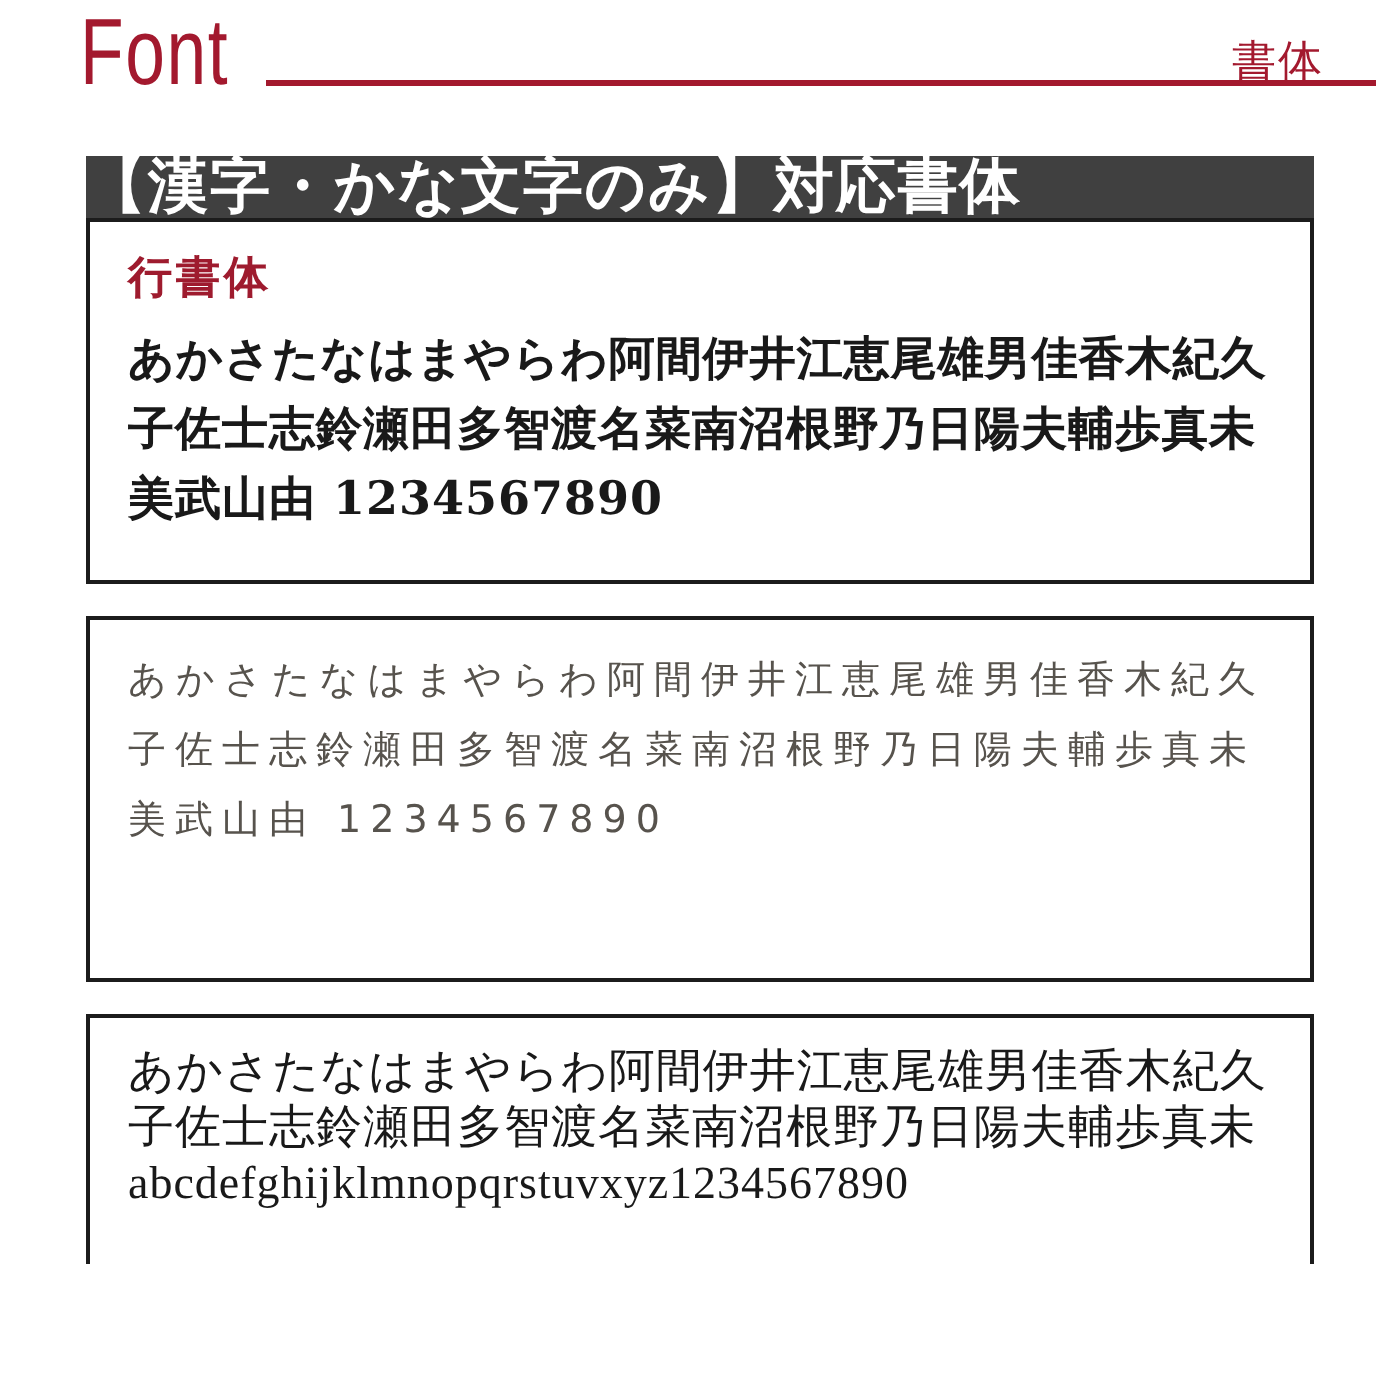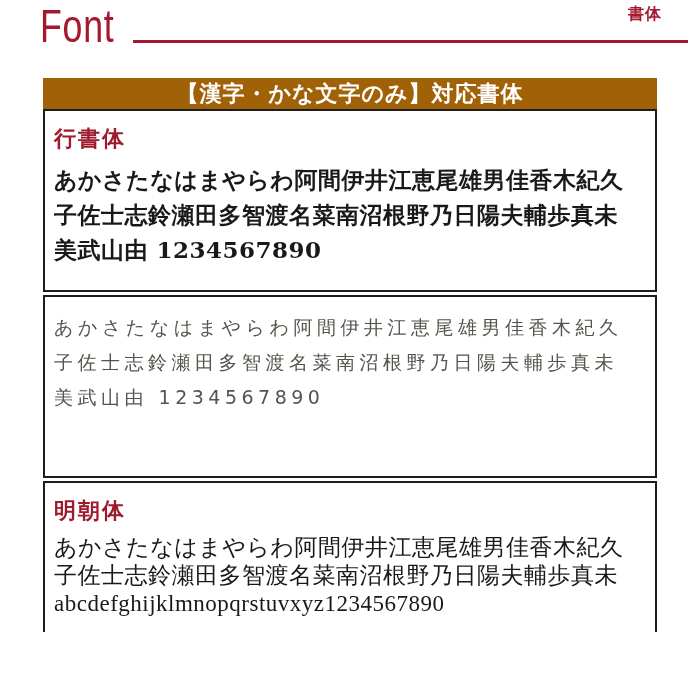--- a/index.html
+++ b/index.html
@@ -37,47 +37,47 @@
     position: absolute;
     left: 133px;
     right: 12px;
     top: 40px;
     height: 3px;
     background: #a3192e;
   }
   .title-ja {
     position: absolute;
     right: 38px;
-    top: 4px;
-    font-size: 16px;
-    font-weight: bold;
+    top: 16px;
+    font-size: 22px;
+    font-weight: normal;
     color: #a3192e;
     letter-spacing: 1px;
   }
 
   
   .content {
     margin: 0 43px;
   }
   .banner {
-    background: #a16207;
+    background: #404040;
     color: #ffffff;
-    font-size: 22px;
+    font-size: 30px;
     font-weight: bold;
-    text-align: center;
+    text-align: left;
     height: 31px;
     line-height: 31px;
     letter-spacing: 1px;
   }
   .font-box {
     border: 2px solid #1c1c1c;
     background: #ffffff;
     box-sizing: border-box;
-    padding: 13px 15px 0 9px;
-    margin-bottom: 3px;
+    padding: 13px 15px 0 19px;
+    margin-bottom: 16px;
   }
   .font-box.h1 { min-height: 183px; }
   .font-box.h2 { min-height: 183px; }
   .font-box.h3 { min-height: 184px; }
 
   .font-label {
     color: #9e1b2e;
     font-size: 22px;
     font-weight: bold;
     letter-spacing: 2px;
@@ -143,21 +143,20 @@
     <div class="font-box kinbun h2">
       <div class="sample">
         <div class="sample-line">あかさたなはまやらわ阿間伊井江恵尾雄男佳香木紀久</div>
         <div class="sample-line">子佐士志鈴瀬田多智渡名菜南沼根野乃日陽夫輔歩真未</div>
         <div class="sample-line">美武山由 1234567890</div>
       </div>
     </div>
 
 
     <div class="font-box mincho h3">
-      <div class="font-label">明朝体</div>
       <div class="sample">
         <div class="sample-line">あかさたなはまやらわ阿間伊井江恵尾雄男佳香木紀久</div>
         <div class="sample-line">子佐士志鈴瀬田多智渡名菜南沼根野乃日陽夫輔歩真未</div>
         <div class="sample-line">abcdefghijklmnopqrstuvxyz1234567890</div>
       </div>
     </div>
 
   </div>
 </div>
 

